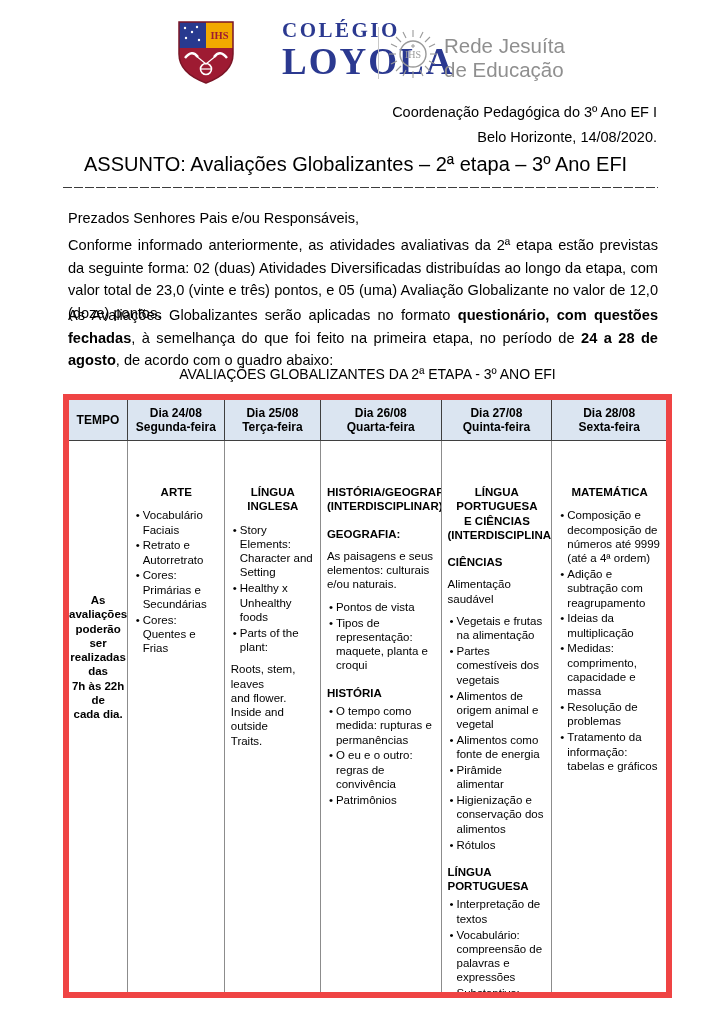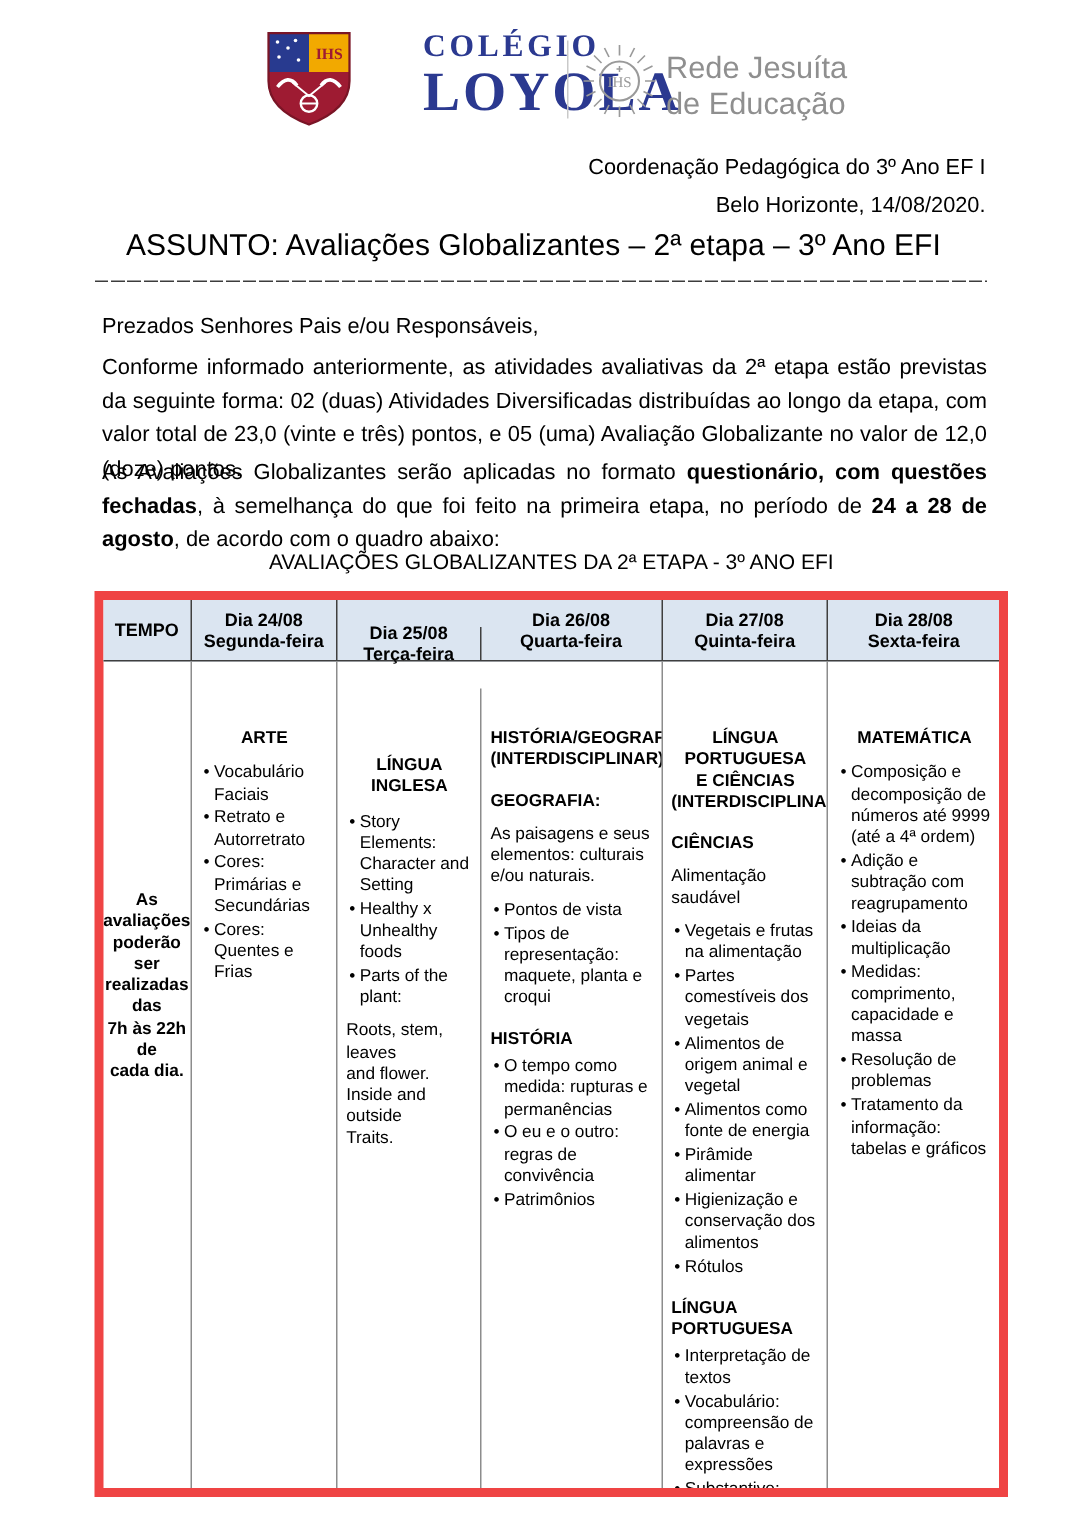--- a/index.html
+++ b/index.html
@@ -33,23 +33,23 @@
   .table-title { position:absolute; left:63px; top:366px; width:609px; text-align:center; font-weight:normal; font-size:14px; }
   
   .table { position:absolute; left:63px; top:394px; width:609px; border:6px solid #ef4444; }
   .thead { display:flex; background:var(--header-bg); border-bottom:1px solid #3f3f3f; height:41px; }
   .hcell { display:flex; flex-direction:column; justify-content:center; align-items:center;
     font-weight:bold; font-size:12px; line-height:14.5px; text-align:center; border-right:1px solid #3f3f3f; }
   .hcell:last-child { border-right:none; }
   .tbody { display:flex; height:551px; }
   .cell { border-right:1px solid #8c8c8c; font-size:11.5px; line-height:14.3px; overflow:hidden; }
   .cell:last-child { border-right:none; }
-  .c0 { width:60px; }  .c1 { width:99px; }  .c2 { width:98px;margin-top:18px; }
+  .c0 { width:60px; }  .c1 { width:99px; }  .c2 { width:98px; }
   .c3 { width:123px; } .c4 { width:113px; } .c5 { width:116px; }
-  .tempo { display:flex; justify-content:center; }
+  .tempo { display:flex; justify-content:flex-start; }
   .tempo-text { margin-top:152px; font-weight:bold; text-align:center; white-space:pre-line; }
   .day { padding:44px 5px 10px 6px; }
   .heading { font-weight:bold; text-align:center; white-space:pre-line; margin-bottom:9px; }
   .subheading { font-weight:bold; margin:13px 0 3px; }
   .text { white-space:pre-line; margin:8px 0; }
   .bullets { margin:4px 0 2px; }
   .bullet { display:flex; margin:1.5px 0; }
   .bullet .marker { flex:none; width:9px; padding-left:2px; }
 </style>
 </head>

